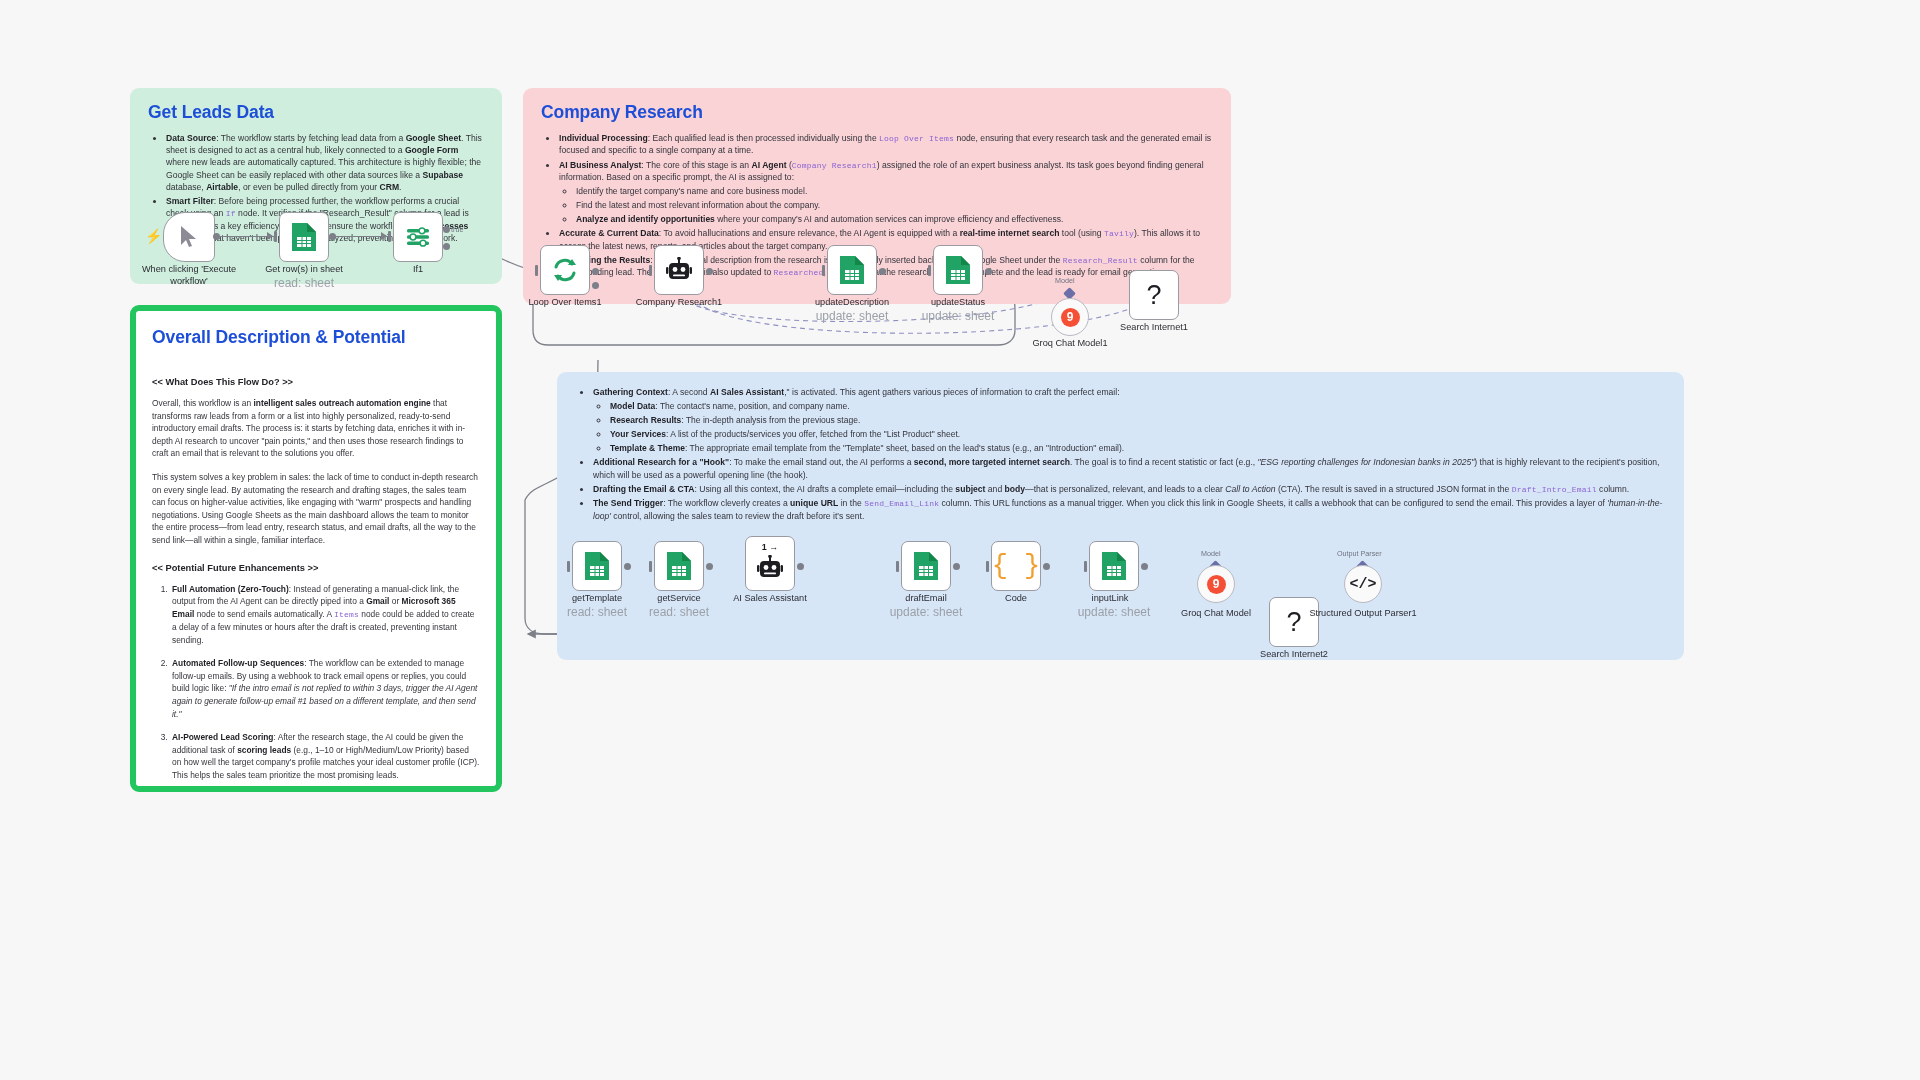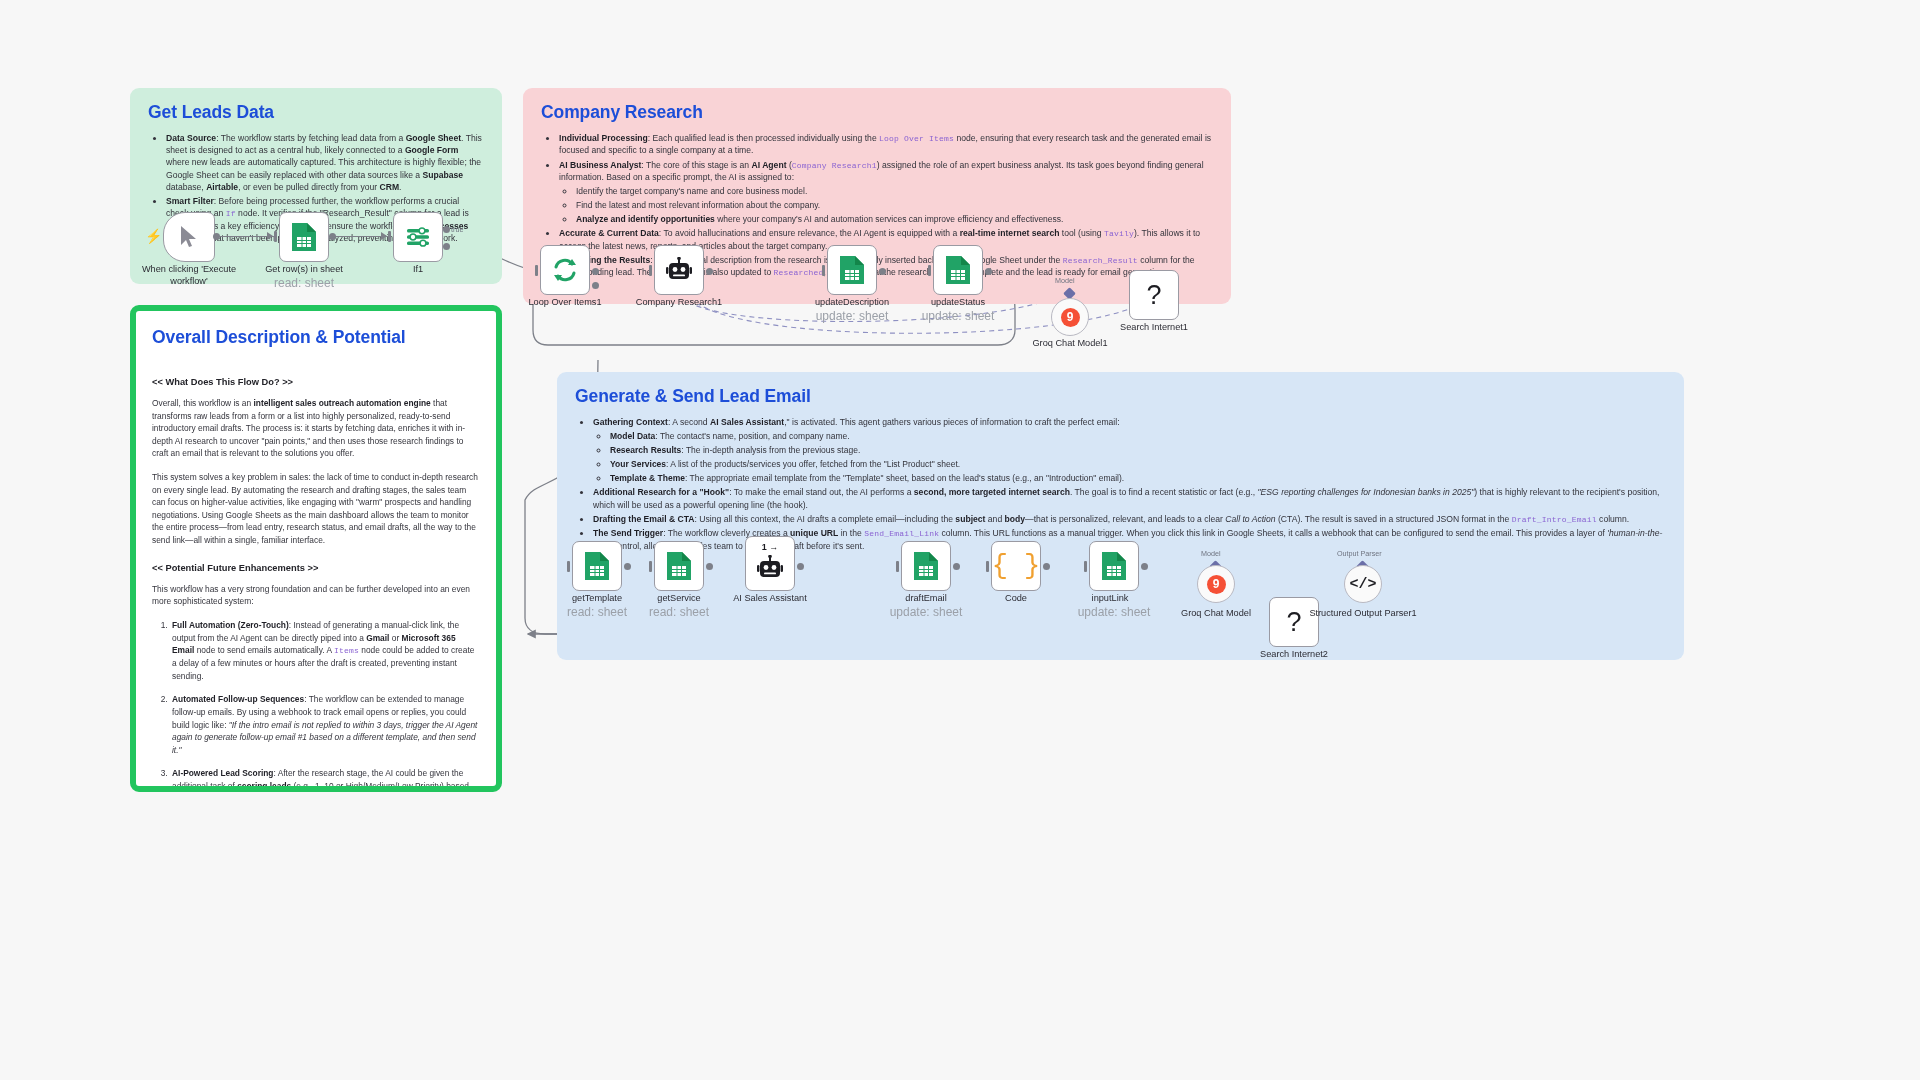--- a/index.html
+++ b/index.html
@@ -206,42 +206,40 @@
             <li>Identify the target company's name and core business model.</li>
             <li>Find the latest and most relevant information about the company.</li>
             <li><b>Analyze and identify opportunities</b> where your company's AI and automation services can improve efficiency and effectiveness.</li>
           </ul></li>
         <li><b>Accurate &amp; Current Data</b>: To avoid hallucinations and ensure relevance, the AI Agent is equipped with a <b>real-time internet search</b> tool (using <code>Tavily</code>). This allows it to access the latest news, reports, and articles about the target company.</li>
         <li><b>Recording the Results</b>: The analytical description from the research is automatically inserted back into the Google Sheet under the <code>Research_Result</code> column for the corresponding lead. The lead's status is also updated to <code>Researched</code>, indicating that the research phase is complete and the lead is ready for email generation.</li>
       </ul>
   </div>
 
   <div class="sticky note-blue" style="left:557px; top:372px; width:1127px; height:288px;">
-    <h2>Generate &amp; Send Lead Email</h2>
     <ul id="ul-email">
         <li><b>Gathering Context</b>: A second <b>AI Sales Assistant</b>," is activated. This agent gathers various pieces of information to craft the perfect email:<ul>
             <li><b>Model Data</b>: The contact's name, position, and company name.</li>
             <li><b>Research Results</b>: The in-depth analysis from the previous stage.</li>
             <li><b>Your Services</b>: A list of the products/services you offer, fetched from the "List Product" sheet.</li>
             <li><b>Template &amp; Theme</b>: The appropriate email template from the "Template" sheet, based on the lead's status (e.g., an "Introduction" email).</li>
           </ul></li>
         <li><b>Additional Research for a "Hook"</b>: To make the email stand out, the AI performs a <b>second, more targeted internet search</b>. The goal is to find a recent statistic or fact (e.g., <i>"ESG reporting challenges for Indonesian banks in 2025"</i>) that is highly relevant to the recipient's position, which will be used as a powerful opening line (the hook).</li>
         <li><b>Drafting the Email &amp; CTA</b>: Using all this context, the AI drafts a complete email—including the <b>subject</b> and <b>body</b>—that is personalized, relevant, and leads to a clear <i>Call to Action</i> (CTA). The result is saved in a structured JSON format in the <code>Draft_Intro_Email</code> column.</li>
         <li><b>The Send Trigger</b>: The workflow cleverly creates a <b>unique URL</b> in the <code>Send_Email_Link</code> column. This URL functions as a manual trigger. When you click this link in Google Sheets, it calls a webhook that can be configured to send the email. This provides a layer of <i>'human-in-the-loop'</i> control, allowing the sales team to review the draft before it's sent.</li>
       </ul>
   </div>
 
   <div class="sticky note-white" style="left:130px; top:305px; width:372px; height:487px; padding:0;">
     <h2 style="padding:16px 16px 0 16px;">Overall Description &amp; Potential</h2>
     <div class="desc-body">
       <h3>&lt;&lt; What Does This Flow Do? &gt;&gt;</h3>
       <p id="p1">Overall, this workflow is an <b>intelligent sales outreach automation engine</b> that transforms raw leads from a form or a list into highly personalized, ready-to-send introductory email drafts. The process is: it starts by fetching data, enriches it with in-depth AI research to uncover "pain points," and then uses those research findings to craft an email that is relevant to the solutions you offer.</p>
       <p id="p2">This system solves a key problem in sales: the lack of time to conduct in-depth research on every single lead. By automating the research and drafting stages, the sales team can focus on higher-value activities, like engaging with "warm" prospects and handling negotiations. Using Google Sheets as the main dashboard allows the team to monitor the entire process—from lead entry, research status, and email drafts, all the way to the send link—all within a single, familiar interface.</p>
       <h3>&lt;&lt; Potential Future Enhancements &gt;&gt;</h3>
-      <p id="p3">This workflow has a very strong foundation and can be further developed into an even more sophisticated system:</p>
       <ol id="ol-enh">
           <li><b>Full Automation (Zero-Touch)</b>: Instead of generating a manual-click link, the output from the AI Agent can be directly piped into a <b>Gmail</b> or <b>Microsoft 365 Email</b> node to send emails automatically. A <code>Items</code> node could be added to create a delay of a few minutes or hours after the draft is created, preventing instant sending.</li>
           <li><b>Automated Follow-up Sequences</b>: The workflow can be extended to manage follow-up emails. By using a webhook to track email opens or replies, you could build logic like: <i>"If the intro email is not replied to within 3 days, trigger the AI Agent again to generate follow-up email #1 based on a different template, and then send it."</i></li>
           <li><b>AI-Powered Lead Scoring</b>: After the research stage, the AI could be given the additional task of <b>scoring leads</b> (e.g., 1–10 or High/Medium/Low Priority) based on how well the target company's profile matches your ideal customer profile (ICP). This helps the sales team prioritize the most promising leads.</li>
         </ol>
     </div>
   </div>
 
   <div class="bolt" style="left:145px; top:228px;">⚡</div>
 

